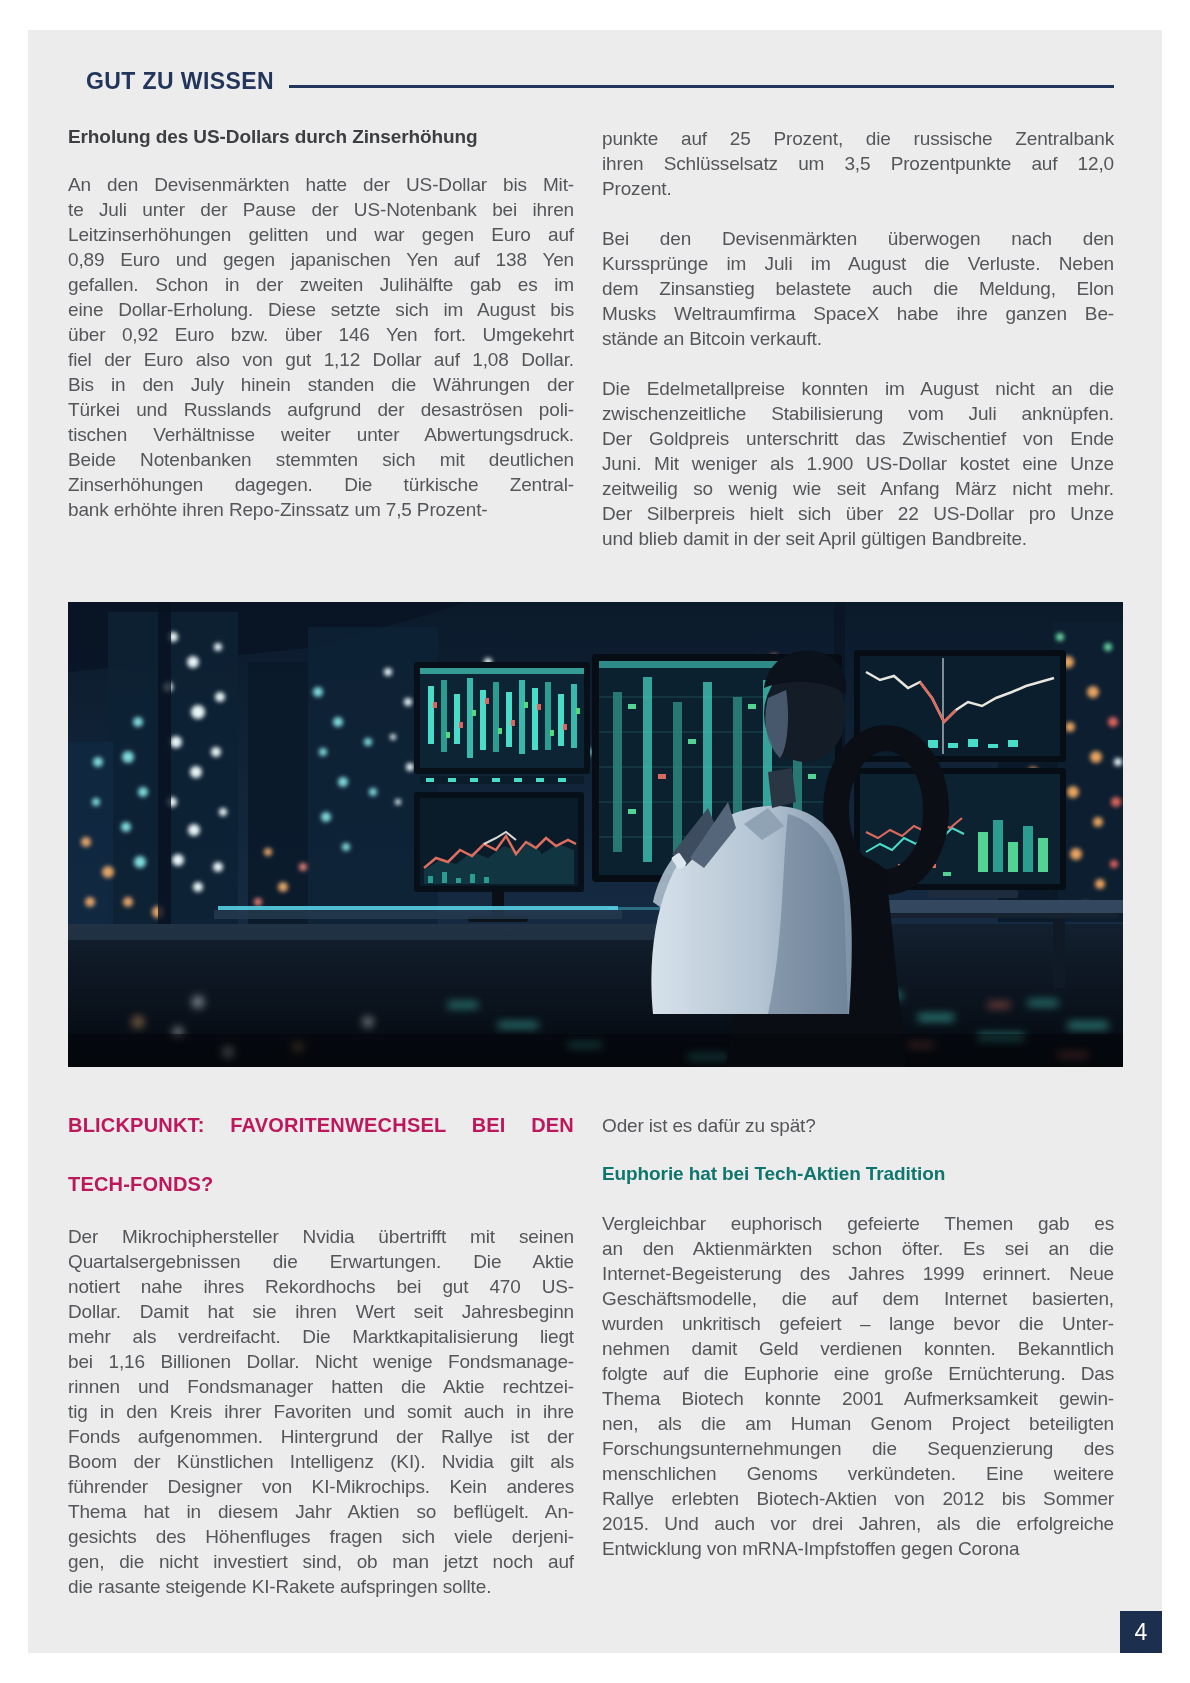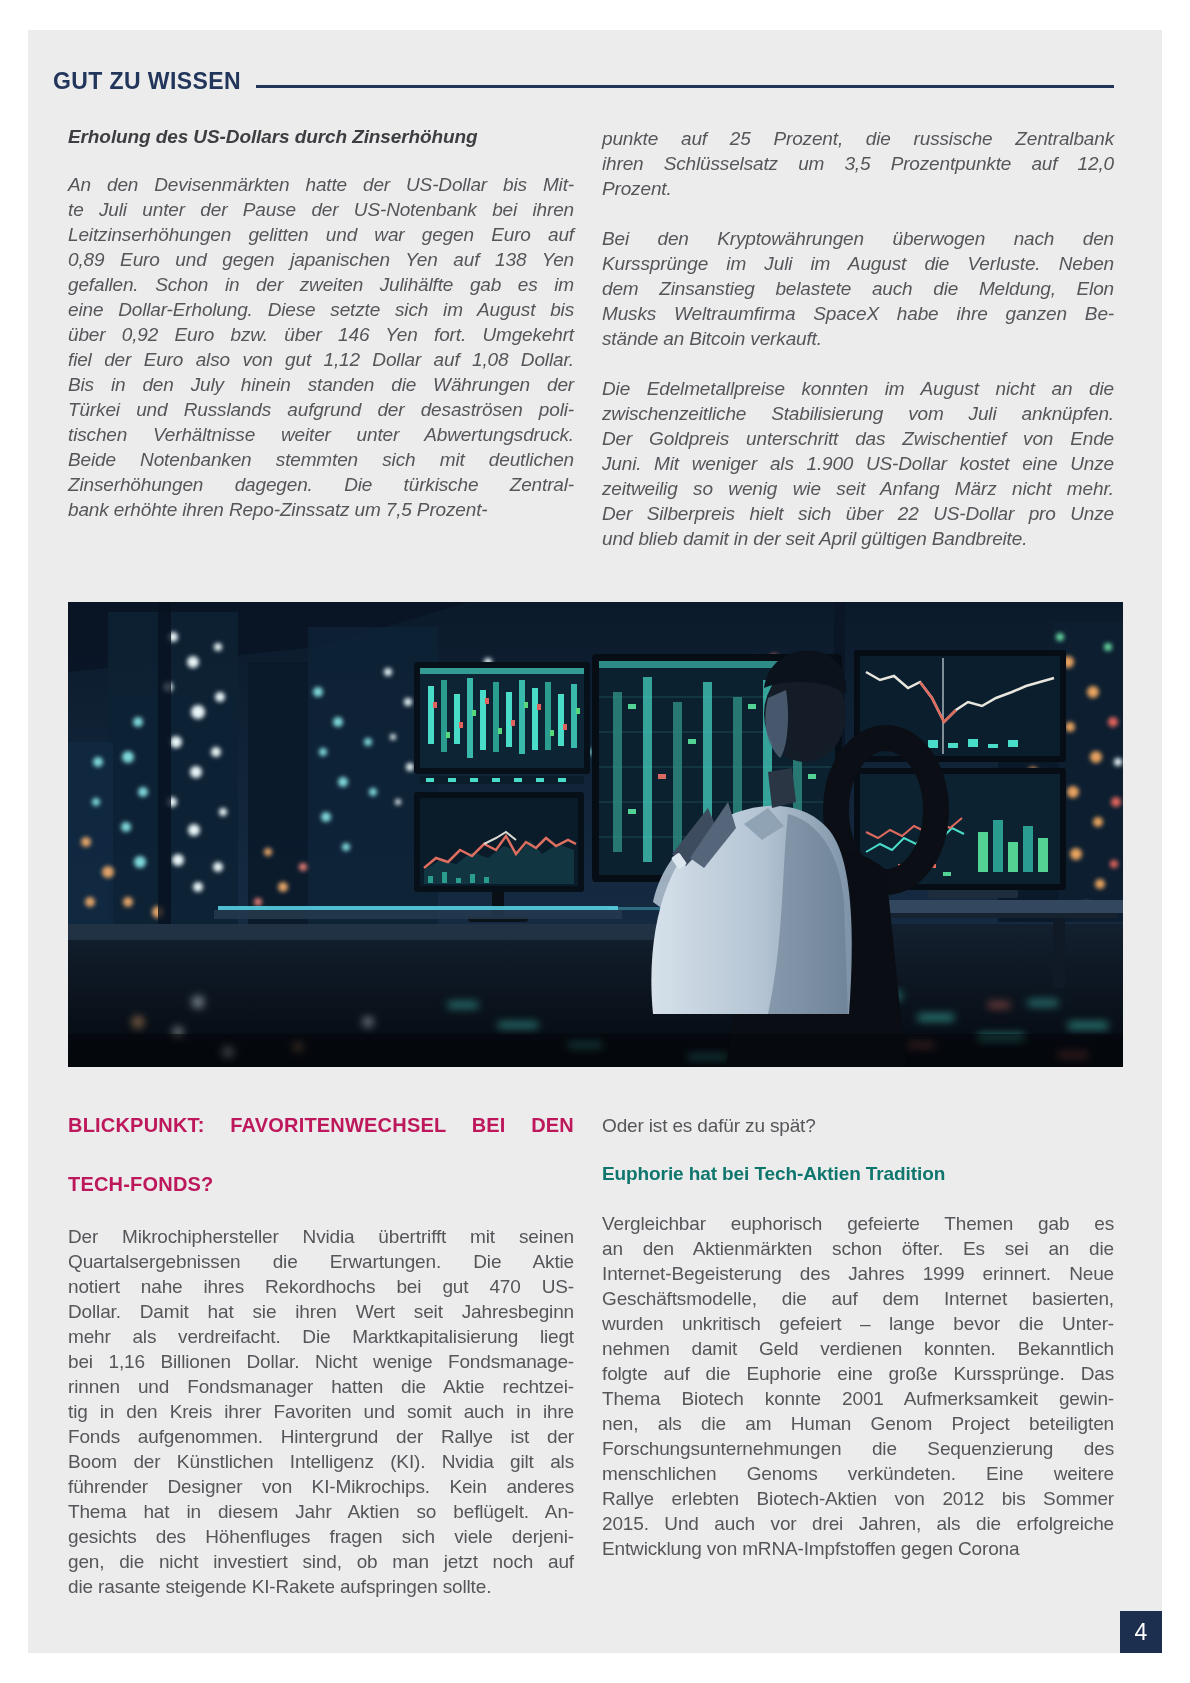--- a/index.html
+++ b/index.html
@@ -7,29 +7,29 @@
     margin: 0; padding: 0;
     width: 1190px; height: 1683px;
     background: #ffffff;
     font-family: "Liberation Sans", "DejaVu Sans", sans-serif;
   }
   .page {
     position: absolute; left: 28px; top: 30px;
     width: 1134px; height: 1623px;
     background: #ececec; overflow: hidden;
   }
-  .kicker-row { display: flex; align-items: center; padding: 38px 48px 0 25px; }
+  .kicker-row { display: flex; align-items: center; padding: 38px 48px 0 25px; margin-left: 33px; }
   .kicker {
     margin: 0; font-size: 23px; font-weight: 700;
     color: #22355b; letter-spacing: .4px; white-space: nowrap;
   }
   .rule { flex: 1; height: 3px; background: #22355b; margin-left: 15px; margin-top: 9px; }
   .content { padding: 0 48px 0 40px; }
   .cols { display: flex; justify-content: space-between; }
-  .cols.top { margin-top: 31px; font-style: italic; }
+  .cols.top { margin-top: 31px; }
   .col-l { width: 506px; }
   .col-r { width: 512px; }
   .subhead { margin: 0 0 24px; font-size: 19px; font-weight: 700; color: #3d3e42; letter-spacing: -.1px; }
   .para .ln {
     font-size: 19px; line-height: 25px; color: #55565a;
     letter-spacing: -.15px; text-align: justify; text-align-last: justify;
   }
   .para .ln-last { text-align-last: left; }
   .para + .para { margin-top: 25px; }
   .photo { margin: 51px 0 0; width: 1055px; height: 465px; }
@@ -81,21 +81,21 @@
             <div class="ln ln-last">bank erhöhte ihren Repo-Zinssatz um 7,5 Prozent-</div>
           </div>
       </div>
       <div class="col-r">
         <div class="para">
             <div class="ln">punkte auf 25 Prozent, die russische Zentralbank</div>
             <div class="ln">ihren Schlüsselsatz um 3,5 Prozentpunkte auf 12,0</div>
             <div class="ln ln-last">Prozent.</div>
           </div>
         <div class="para">
-            <div class="ln">Bei den Kryptowährungen überwogen nach den</div>
+            <div class="ln">Bei den Devisenmärkten überwogen nach den</div>
             <div class="ln">Kurssprünge im Juli im August die Verluste. Neben</div>
             <div class="ln">dem Zinsanstieg belastete auch die Meldung, Elon</div>
             <div class="ln">Musks Weltraumfirma SpaceX habe ihre ganzen Be-</div>
             <div class="ln ln-last">stände an Bitcoin verkauft.</div>
           </div>
         <div class="para">
             <div class="ln">Die Edelmetallpreise konnten im August nicht an die</div>
             <div class="ln">zwischenzeitliche Stabilisierung vom Juli anknüpfen.</div>
             <div class="ln">Der Goldpreis unterschritt das Zwischentief von Ende</div>
             <div class="ln">Juni. Mit weniger als 1.900 US-Dollar kostet eine Unze</div>
@@ -467,21 +467,21 @@
       <div class="col-r">
         <p class="intro">Oder ist es dafür zu spät?</p>
         <h3 class="subhead2">Euphorie hat bei Tech-Aktien Tradition</h3>
         <div class="para">
             <div class="ln">Vergleichbar euphorisch gefeierte Themen gab es</div>
             <div class="ln">an den Aktienmärkten schon öfter. Es sei an die</div>
             <div class="ln">Internet-Begeisterung des Jahres 1999 erinnert. Neue</div>
             <div class="ln">Geschäftsmodelle, die auf dem Internet basierten,</div>
             <div class="ln">wurden unkritisch gefeiert – lange bevor die Unter-</div>
             <div class="ln">nehmen damit Geld verdienen konnten. Bekanntlich</div>
-            <div class="ln">folgte auf die Euphorie eine große Kurssprünge. Das</div>
+            <div class="ln">folgte auf die Euphorie eine große Ernüchterung. Das</div>
             <div class="ln">Thema Biotech konnte 2001 Aufmerksamkeit gewin-</div>
             <div class="ln">nen, als die am Human Genom Project beteiligten</div>
             <div class="ln">Forschungsunternehmungen die Sequenzierung des</div>
             <div class="ln">menschlichen Genoms verkündeten. Eine weitere</div>
             <div class="ln">Rallye erlebten Biotech-Aktien von 2012 bis Sommer</div>
             <div class="ln">2015. Und auch vor drei Jahren, als die erfolgreiche</div>
             <div class="ln ln-last">Entwicklung von mRNA-Impfstoffen gegen Corona</div>
           </div>
       </div>
     </section>

